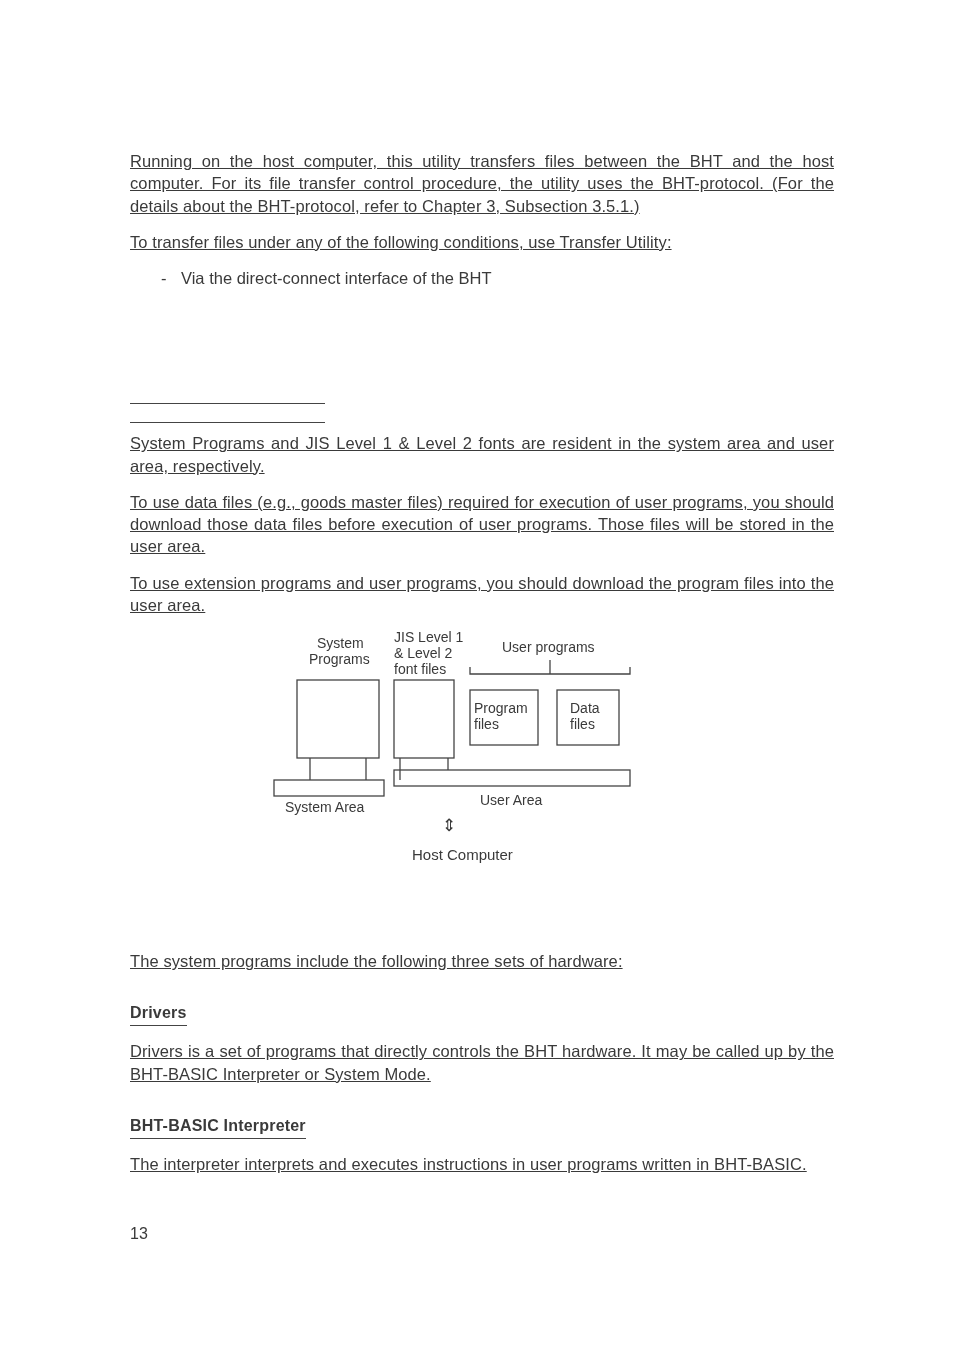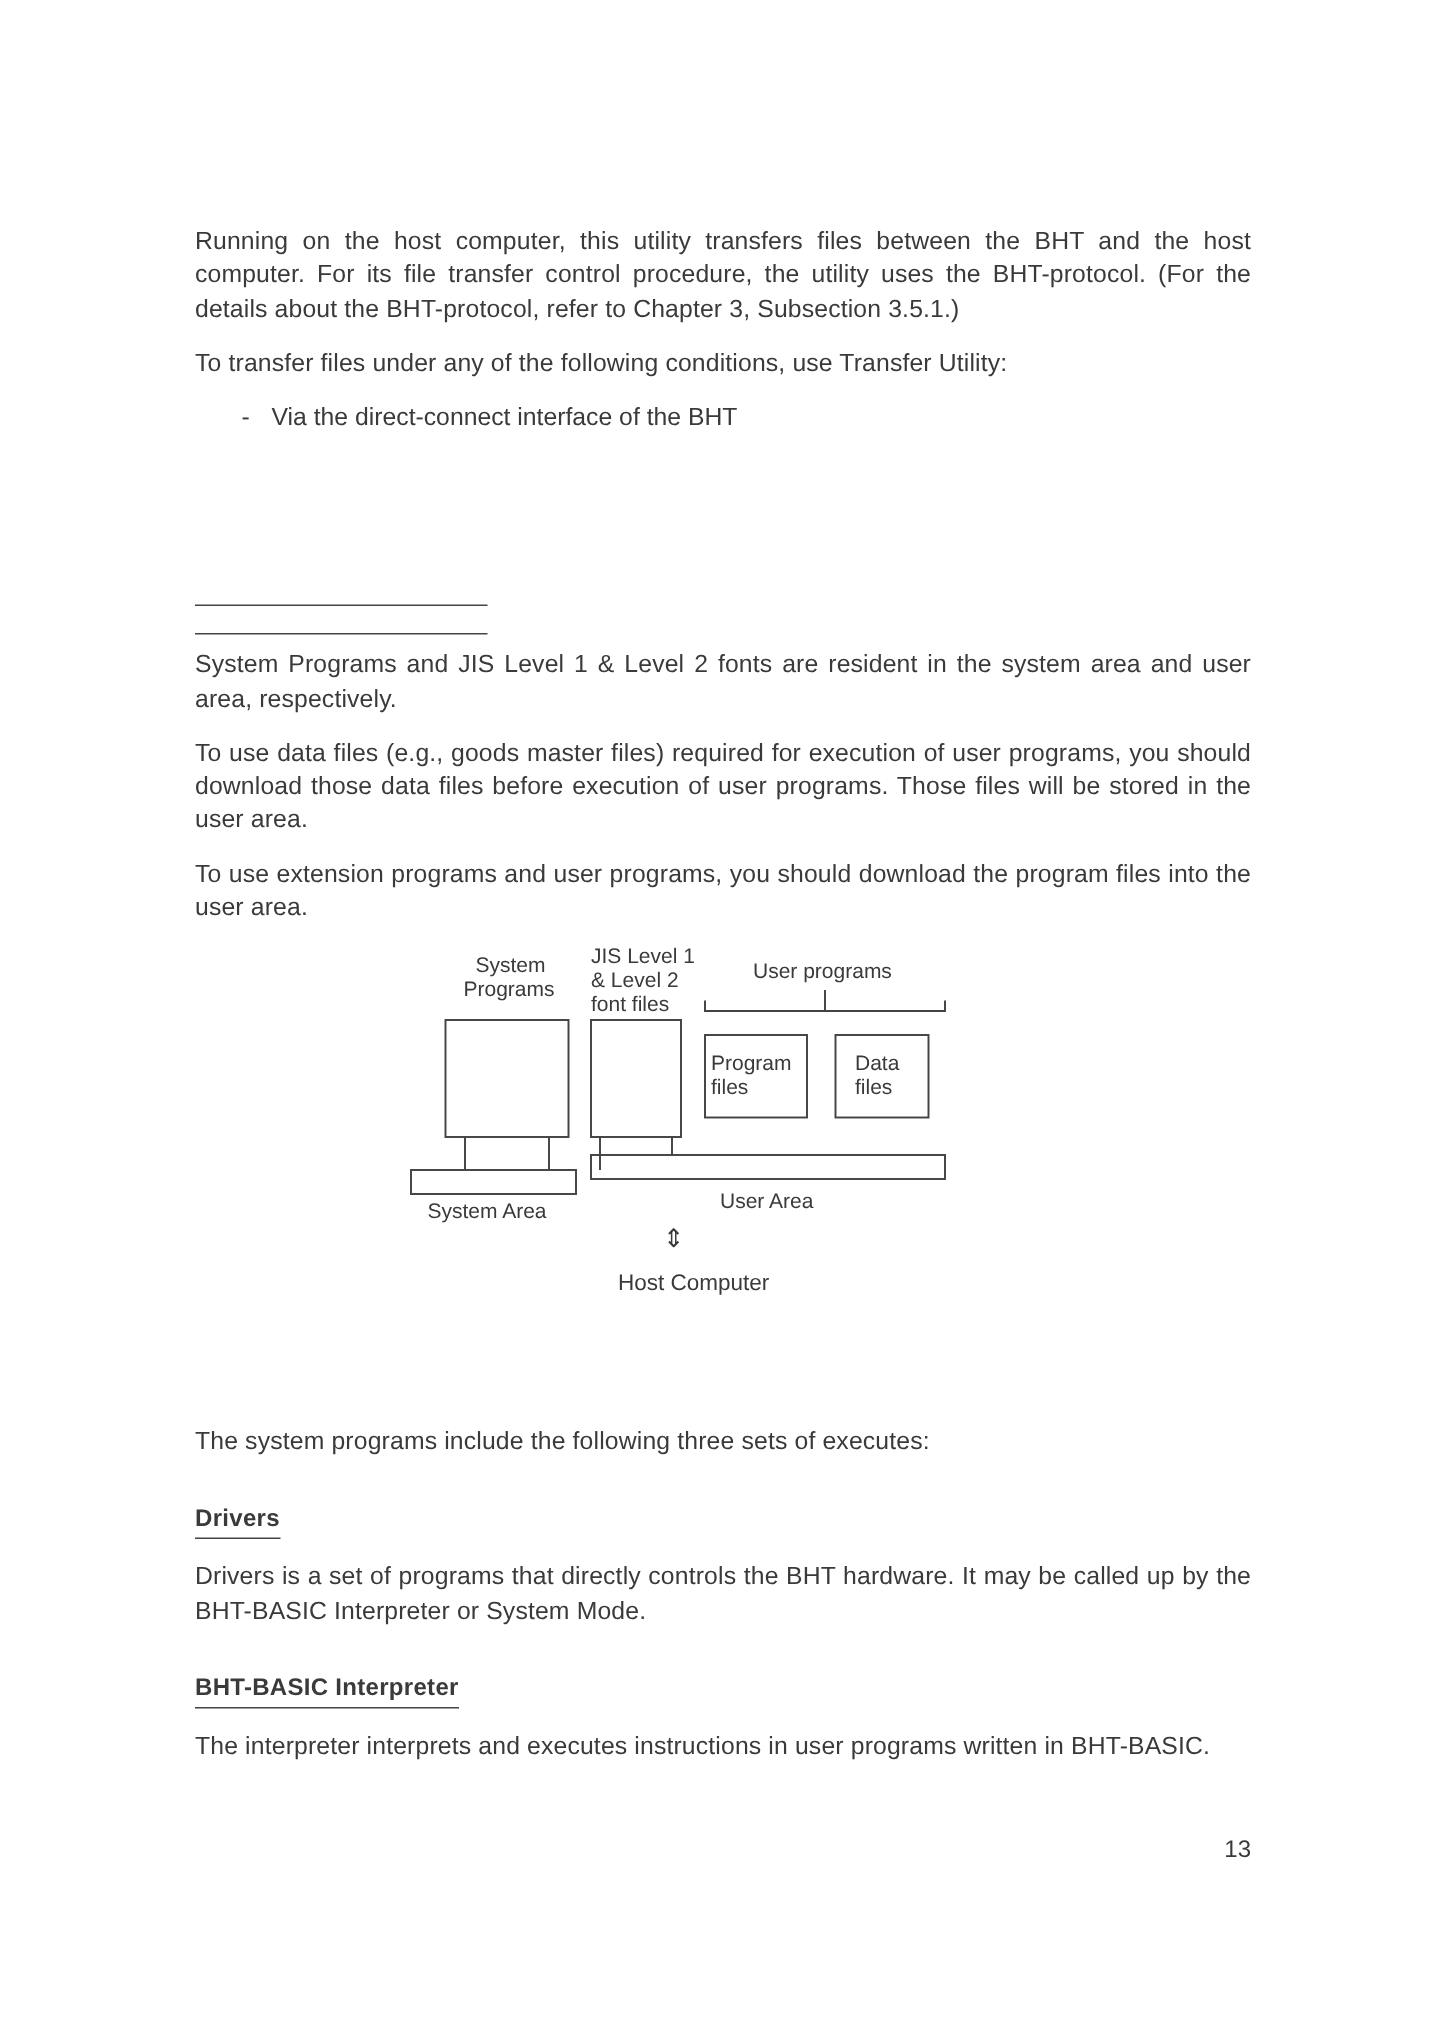--- a/index.html
+++ b/index.html
@@ -13,20 +13,21 @@
   .page {
     padding: 150px 120px 60px 130px;
     box-sizing: border-box;
   }
   p {
     font-size: 16.5px;
     line-height: 1.35;
     margin: 0 0 14px 0;
     text-align: justify;
     letter-spacing: 0.1px;
+    text-decoration: underline;
   }
   .list-item {
     font-size: 16.5px;
     line-height: 1.35;
     margin: 0 0 8px 0;
     padding-left: 55px;
   }
   .dash {
     display: inline-block;
     width: 20px;
@@ -54,21 +55,21 @@
   h4.sub {
     font-size: 16px;
     font-weight: bold;
     margin: 0 0 2px 0;
     display: inline-block;
     padding-bottom: 3px;
     border-bottom: 1.3px solid #444;
     letter-spacing: 0.2px;
   }
   .pagenum {
-    text-align: right;
+    text-align: left;
     font-size: 16px;
     margin-top: 50px;
   }
 </style>
 </head>
 <body>
 
 <div class="page">
 
   <p>Running on the host computer, this utility transfers files between the BHT and the host computer.  For its file transfer control procedure, the utility uses the BHT-protocol. (For the details about the BHT-protocol, refer to Chapter 3, Subsection 3.5.1.)</p>
@@ -126,21 +127,21 @@
       <text x="228" y="175" font-size="14">User Area</text>
 
       <text x="190" y="201" font-size="17">⇕</text>
 
       <text x="160" y="230" font-size="15">Host Computer</text>
     </svg>
   </div>
 
   <div class="gap-large"></div>
 
-  <p>The system programs include the following three sets of executes:</p>
+  <p>The system programs include the following three sets of hardware:</p>
 
   <div class="gap-med"></div>
   <h4 class="sub">Drivers</h4>
   <div style="height:12px"></div>
   <p>Drivers is a set of programs that directly controls the BHT hardware.  It may be called up by the BHT-BASIC Interpreter or System Mode.</p>
 
   <div class="gap-med"></div>
   <h4 class="sub">BHT-BASIC Interpreter</h4>
   <div style="height:12px"></div>
   <p>The interpreter interprets and executes instructions in user programs written in BHT-BASIC.</p>

